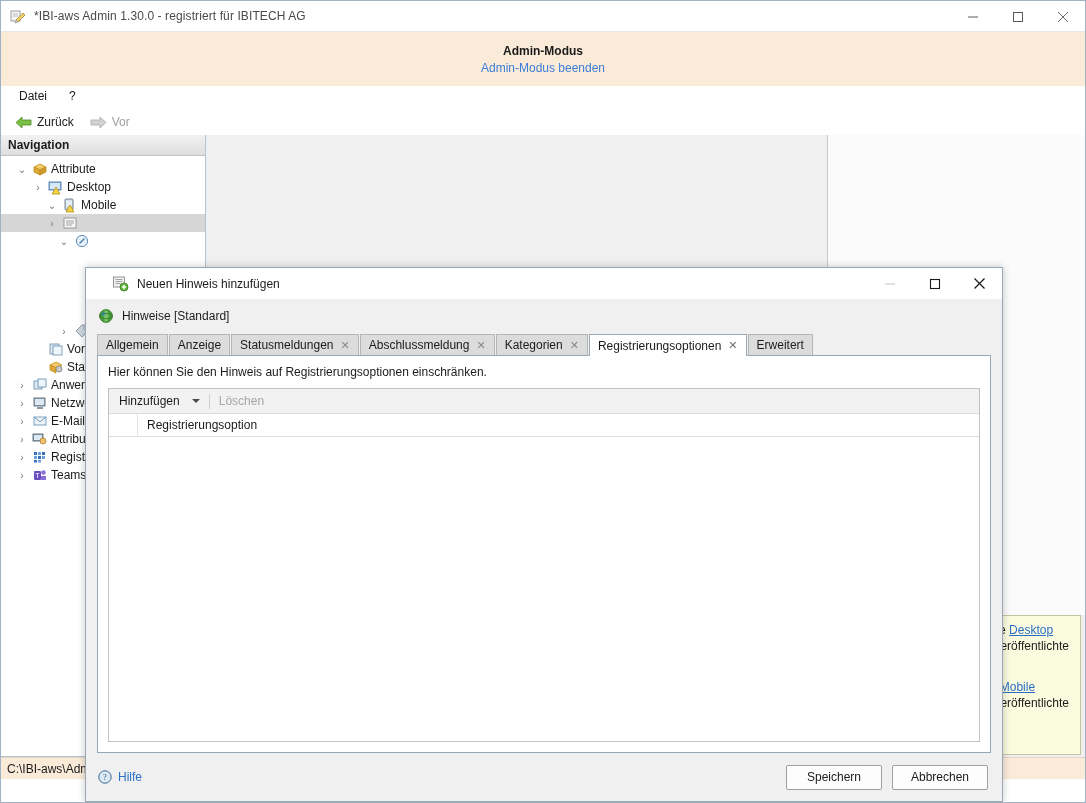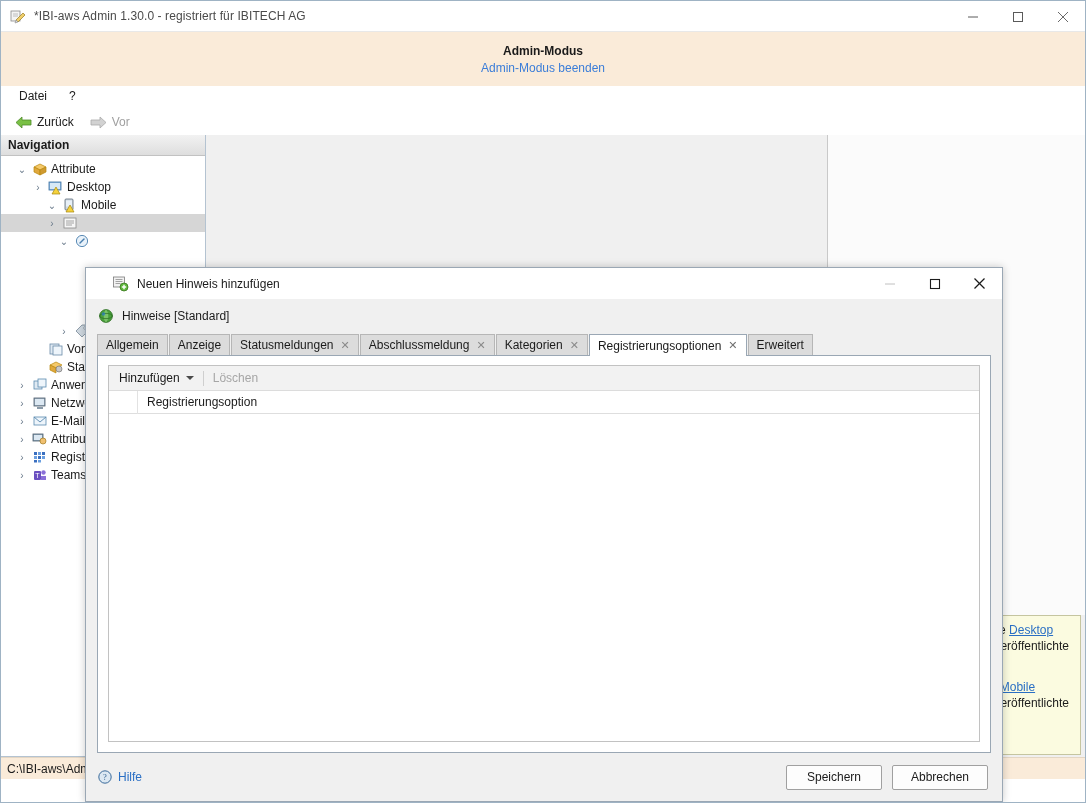--- a/index.html
+++ b/index.html
@@ -178,21 +178,21 @@
     border: 1px solid #9aa7b4; display: flex; flex-direction: column;
     padding: 9px 10px 10px 10px;
   }
   .dlg-desc { font-size: 12px; color: #1b1b1b; margin-bottom: 9px; }
 
   .grid-wrap { flex: 1; border: 1px solid #c2c2c2; display: flex; flex-direction: column; background: #ffffff; }
   .grid-toolbar {
     height: 25px; background: #f2f2f2; border-bottom: 1px solid #dcdcdc;
     display: flex; align-items: center; padding-left: 10px; gap: 9px;
   }
-  .tb-item { font-size: 12px; color: #1b1b1b; display: flex; align-items: center; gap: 6px; }
+  .tb-item { font-size: 12px; color: #1b1b1b; display: flex; align-items: center; gap: 12px; }
   .tb-item.dis { color: #a6a6a6; }
   .tb-caret { border-left: 4px solid transparent; border-right: 4px solid transparent; border-top: 4px solid #4a4a4a; }
   .tb-sep { width: 1px; height: 15px; background: #cfcfcf; }
 
   .grid-head {
     height: 23px; background: #ffffff; border-bottom: 1px solid #dedede;
     display: flex; align-items: center;
   }
   .gh-sel { width: 29px; height: 23px; border-right: 1px solid #e2e2e2; flex: 0 0 29px; }
   .gh-col { padding-left: 9px; font-size: 12px; color: #1b1b1b; }
@@ -572,20 +572,21 @@
         <div class="tab active">
           <span>Registrierungsoptionen</span>
           <span class="x">✕</span>
         </div>
         <div class="tab">
           <span>Erweitert</span>
         </div>
       </div>
 
       <div class="dlg-body">
+        <div class="dlg-desc">Hier können Sie den Hinweis auf Registrierungsoptionen einschränken.</div>
 
         <div class="grid-wrap">
           <div class="grid-toolbar">
             <div class="tb-item">
               <span>Hinzufügen</span>
               <span class="tb-caret"></span>
             </div>
             <div class="tb-sep"></div>
             <div class="tb-item dis">
               <span>Löschen</span>

